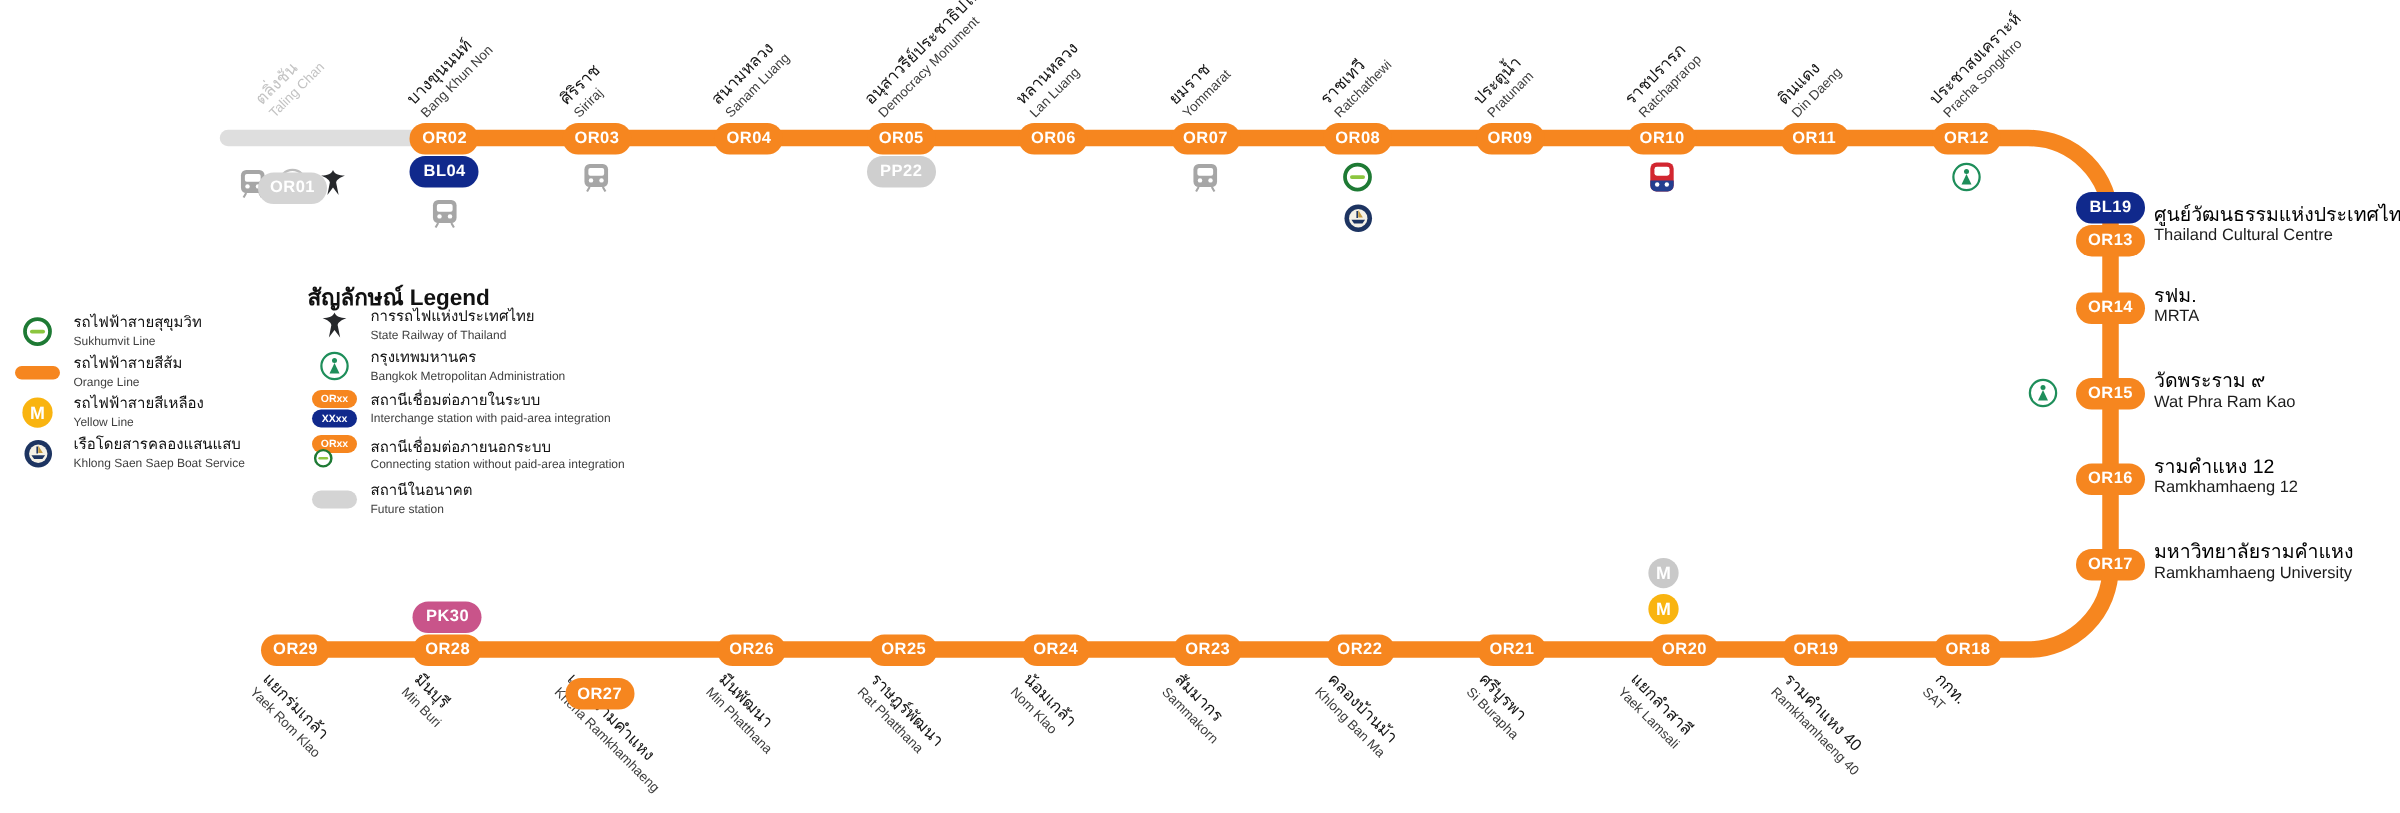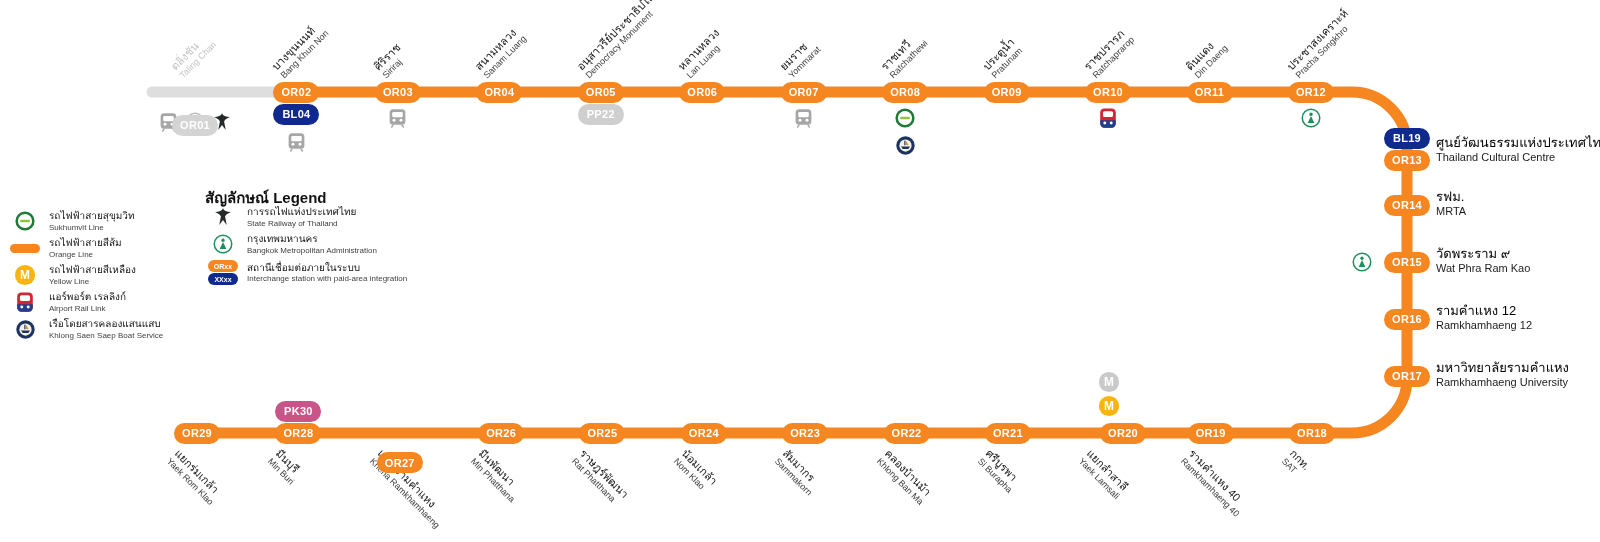--- a/index.html
+++ b/index.html
@@ -76,35 +76,20 @@
             <text x="12" y="16.6" text-anchor="middle" style="font:bold 13px 'Liberation Sans',sans-serif;fill:#fff">M</text>
           </svg>
         </div>
         <div>
           <div class="lg-thai">รถไฟฟ้าสายสีเหลือง</div>
           <div class="lg-en">Yellow Line</div>
         </div>
       </div>
       <div class="legend-row">
         <div class="legend-ic">
-          <svg width="22" height="22" viewBox="0 0 24 24">
-            <rect x="3.5" y="1.5" width="17" height="21" rx="4.5" style="fill:var(--arl-red)"></rect>
-            <path d="M3.5 14.5 H20.5 V18 a4.5 4.5 0 0 1 -4.5 4.5 H8 a4.5 4.5 0 0 1 -4.5 -4.5 Z" style="fill:var(--arl-blue)"></path>
-            <rect x="6.5" y="4.5" width="11" height="6.5" rx="1.8" style="fill:#fff"></rect>
-            <circle cx="8.5" cy="17.5" r="1.6" style="fill:#fff"></circle>
-            <circle cx="15.5" cy="17.5" r="1.6" style="fill:#fff"></circle>
-          </svg>
-        </div>
-        <div>
-          <div class="lg-thai">แอร์พอร์ต เรลลิงก์</div>
-          <div class="lg-en">Airport Rail Link</div>
-        </div>
-      </div>
-      <div class="legend-row">
-        <div class="legend-ic">
           <svg width="21" height="21" viewBox="0 0 24 24">
             <circle cx="12" cy="12" r="10.5" style="fill:#1d3461"></circle>
             <circle cx="12" cy="12" r="7" style="fill:#f5f1e6"></circle>
             <path d="M6.8 13.2 H17.2 L15.2 16 H8.8 Z" style="fill:#1d3461"></path>
             <path d="M12 5.8 L15.5 11.5 H12 Z" style="fill:#c59a3f"></path>
             <path d="M11.2 6.5 V11.8" style="stroke:#1d3461;stroke-width:1.2"></path>
           </svg>
         </div>
         <div>
           <div class="lg-thai">เรือโดยสารคลองแสนแสบ</div>
@@ -138,20 +123,42 @@
         </div>
       </div>
       <div class="legend-row">
         <div class="legend-ic">
           <div class="minipill" style="background:var(--orange)">ORxx</div>
           <div class="minipill" style="background:var(--blue);margin-top:1px">XXxx</div>
         </div>
         <div>
           <div class="lg-thai">สถานีเชื่อมต่อภายในระบบ</div>
           <div class="lg-en">Interchange station with paid-area integration</div>
+        </div>
+      </div>
+      <div class="legend-row">
+        <div class="legend-ic">
+          <div class="minipill" style="background:var(--orange)">ORxx</div>
+          <div style="margin-top:-3px;margin-left:-16px"><svg width="13" height="13" viewBox="0 0 24 24">
+              <circle cx="12" cy="12" r="10" style="fill:#fff;stroke:var(--bts-green);stroke-width:3"></circle>
+              <rect x="6" y="10.5" width="12" height="3" rx="1.5" style="fill:#8cc63f"></rect>
+            </svg></div>
+        </div>
+        <div>
+          <div class="lg-thai">สถานีเชื่อมต่อภายนอกระบบ</div>
+          <div class="lg-en">Connecting station without paid-area integration</div>
+        </div>
+      </div>
+      <div class="legend-row">
+        <div class="legend-ic">
+          <div class="minipill" style="background:var(--future-grey)"></div>
+        </div>
+        <div>
+          <div class="lg-thai">สถานีในอนาคต</div>
+          <div class="lg-en">Future station</div>
         </div>
       </div>
     </div>
 
   <div id="stations">
       <div class="pill future" style="left: 172px; top: 81.5px; margin-top: 33px;">OR01</div>
       <div class="map-icon" style="left: 156px; top: 110px;">
         <svg width="21" height="21" viewBox="0 0 24 24">
           <rect x="3" y="1.5" width="18" height="17.5" rx="4" style="fill:#a6a6a6"></rect>
           <rect x="6" y="4.5" width="12" height="6" rx="1.5" style="fill:#fff"></rect>

